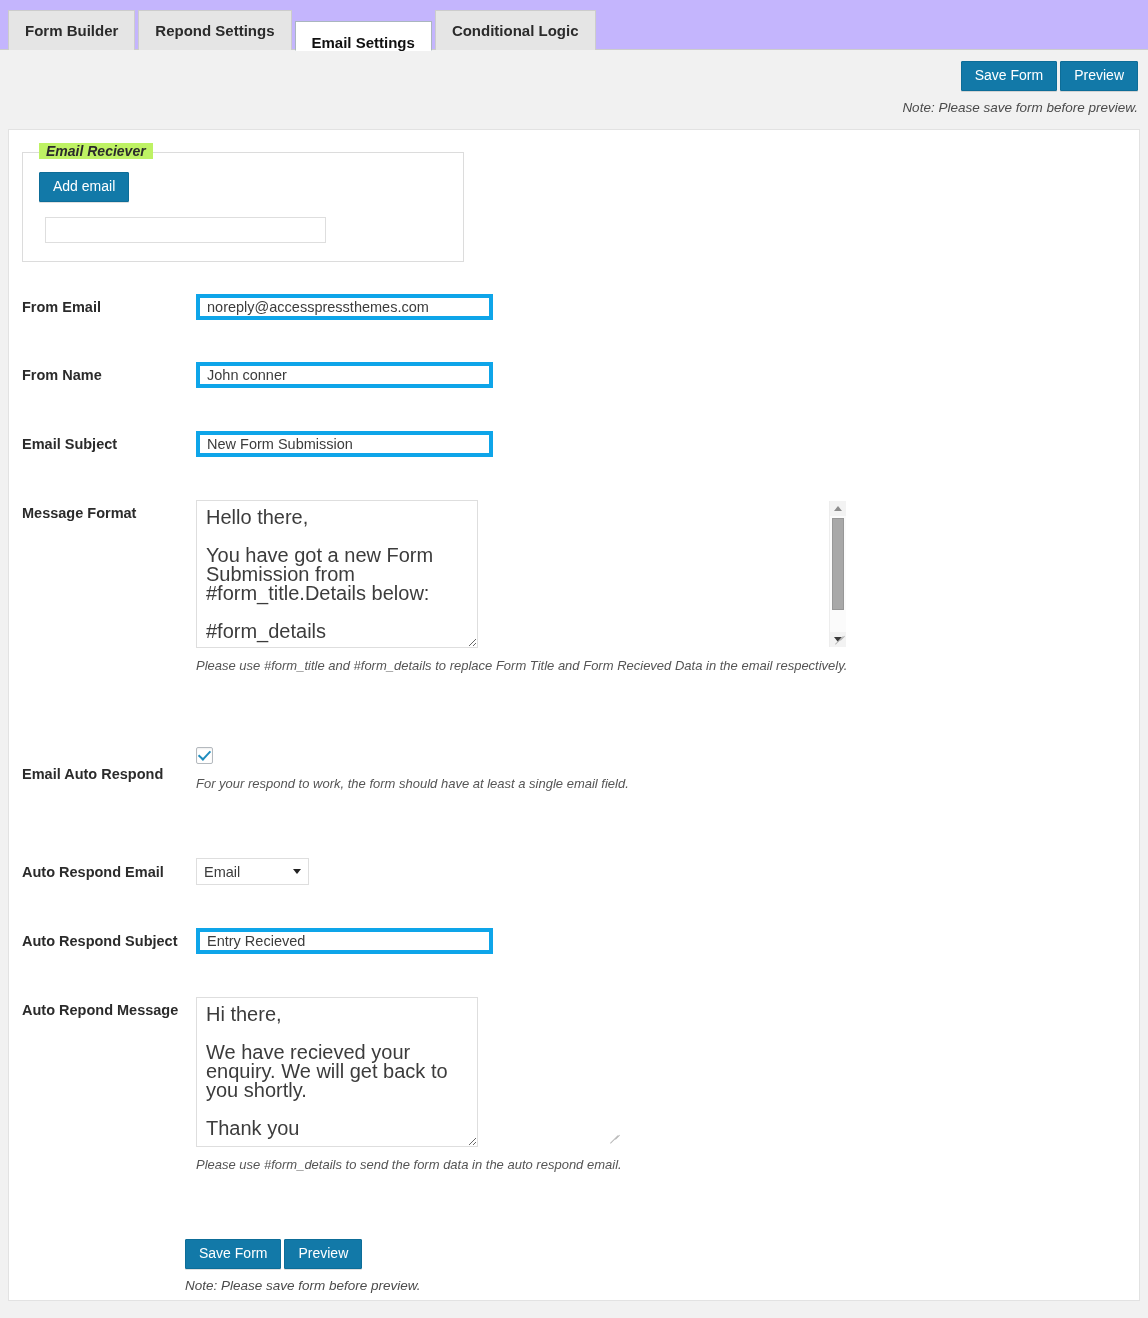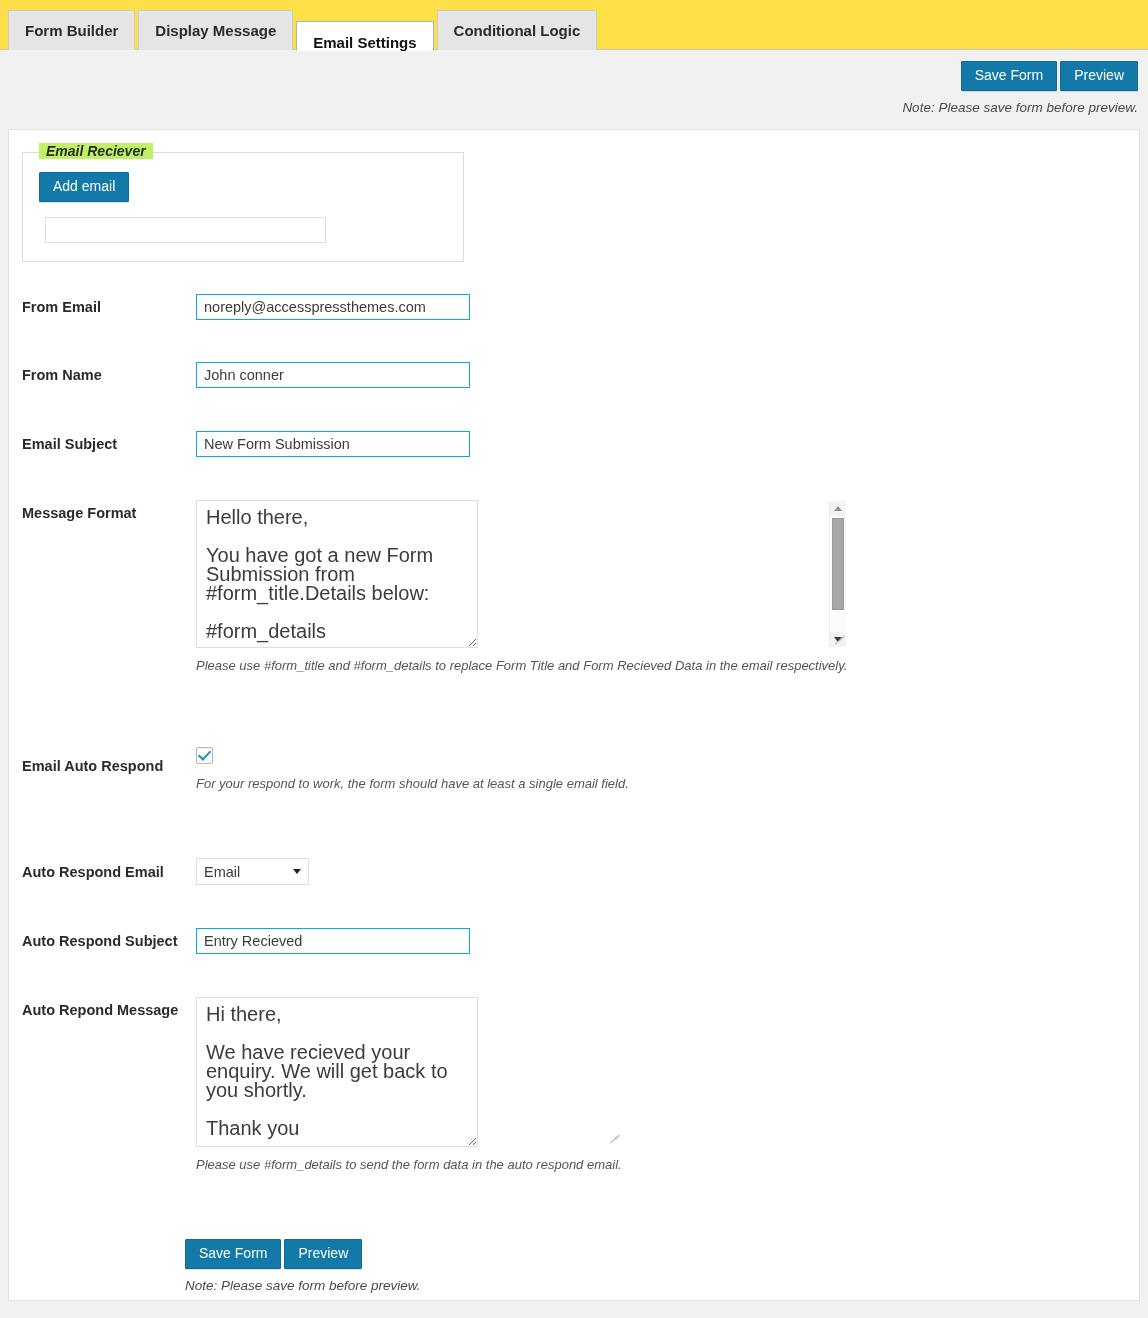--- a/index.html
+++ b/index.html
@@ -13,21 +13,21 @@
     font-family: "Liberation Sans", sans-serif;
     font-size: 14px;
     color: #32373c;
     overflow: hidden;
     position: relative;
   }
 
   
   .tabbar {
     height: 50px;
-    background: #fde047;
+    background: #c4b5fd;
     position: relative;
     box-sizing: border-box;
     padding-left: 8px;
     border-bottom: 1px solid #ccc;
   }
   .tabs {
     display: flex;
     align-items: flex-end;
     height: 50px;
     gap: 3px;
@@ -157,28 +157,28 @@
     left: 13px;
     font-size: 14.5px;
     font-weight: bold;
     color: #2b2b2b;
     white-space: nowrap;
   }
   .field-col { position: absolute; left: 187px; }
 
   .txt {
     box-sizing: border-box;
-    border: 1px solid #0ea5e9;
+    border: 4px solid #0ea5e9;
     background: #fff;
     height: 26px;
     font-size: 14.5px;
     font-family: "Liberation Sans", sans-serif;
     padding: 2px 7px;
     color: #3c3c3c;
-    width: 274px;
+    width: 297px;
     display: block;
   }
 
   .ta {
     box-sizing: border-box;
     border: 1px solid #dedede;
     background: #fff;
     font-size: 20px;
     font-family: "Liberation Sans", sans-serif;
     line-height: 19px;
@@ -324,21 +324,21 @@
 </style>
 </head>
 <body>
 
 <div class="tabbar">
   <div class="tabs">
     <div class="tab">
       <span>Form Builder</span>
     </div>
     <div class="tab">
-      <span>Display Message</span>
+      <span>Repond Settings</span>
     </div>
     <div class="tab active">
       <span>Email Settings</span>
     </div>
     <div class="tab">
       <span>Conditional Logic</span>
     </div>
   </div>
 </div>
 
@@ -397,21 +397,21 @@
           <div class="sbar-thumb"></div>
           <div class="sbar-down"></div>
         </div>
         <div class="resizer"></div>
       </div>
       <div class="helper" style="margin-top:10px;">Please use #form_title and #form_details to replace Form Title and Form Recieved Data in the email respectively.</div>
     </div>
   </div>
 
   <div class="row" style="top:617px;">
-    <div class="row-label" style="top:11px;text-align:center;">Email Auto Respond</div>
+    <div class="row-label" style="top:19px;text-align:center;">Email Auto Respond</div>
     <div class="field-col" style="top:0;">
       <input class="cb" type="checkbox" checked="" style="">
       <div class="helper" style="margin-top:9px;">For your respond to work, the form should have at least a single email field.</div>
     </div>
   </div>
 
   <div class="row" style="top:728px;">
     <div class="row-label" style="top:6px;">Auto Respond Email</div>
     <div class="field-col" style="top:0;border-radius:6px;">
       <span class="sel-wrap">

